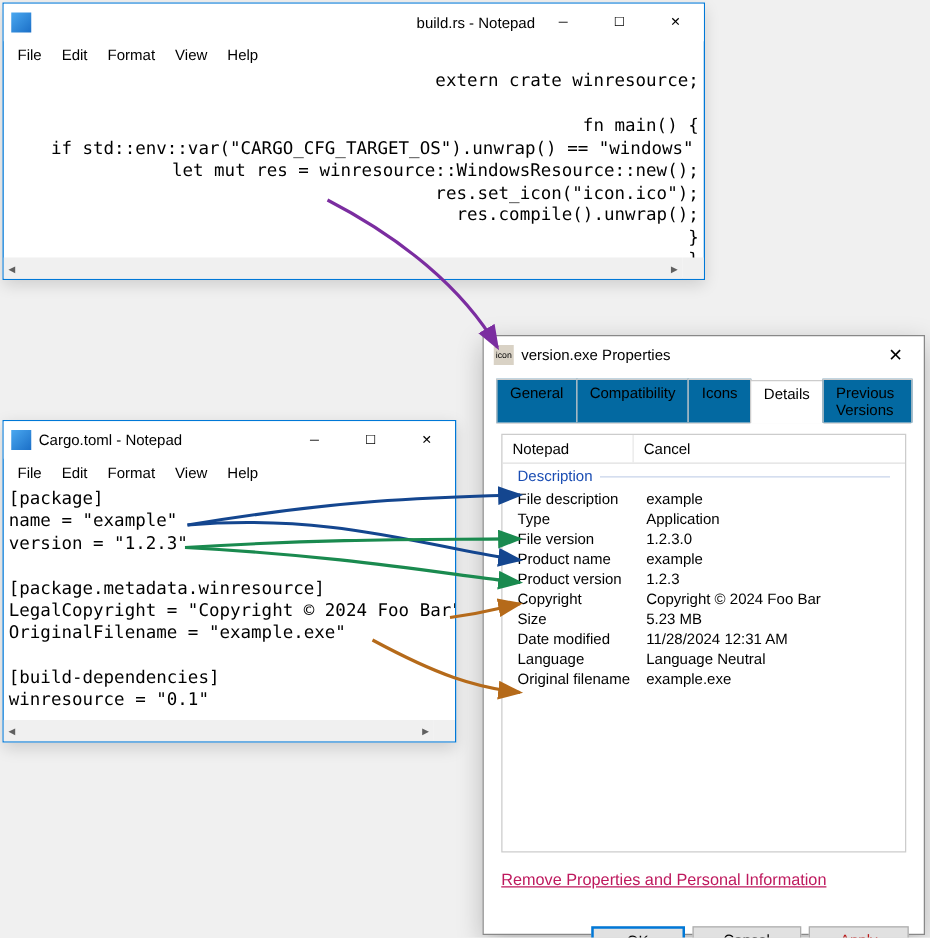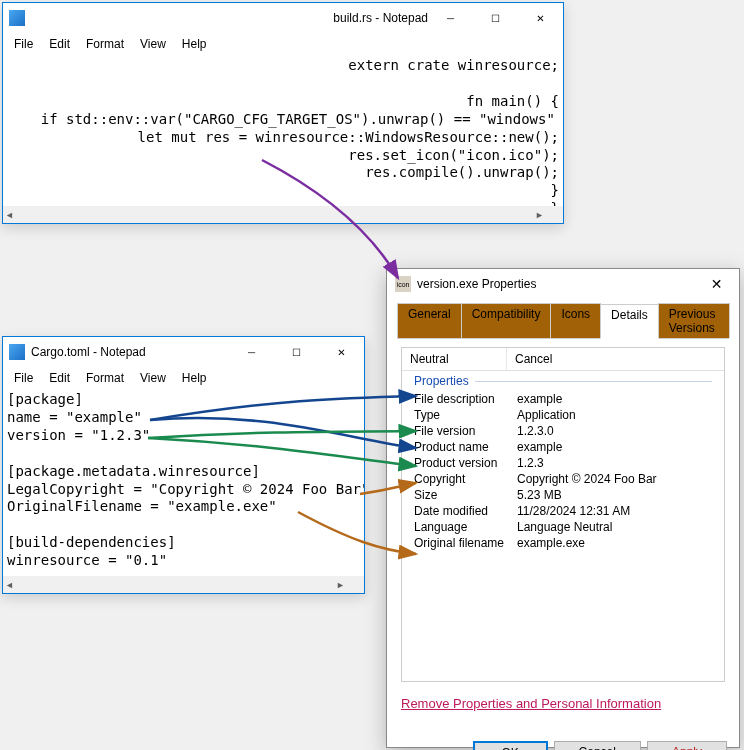--- a/index.html
+++ b/index.html
@@ -97,21 +97,21 @@
     }
     .prop-close { width:45px; height:29px; display:flex;align-items:center;justify-content:center; font-size:14px;}
     .tabs {
       display:flex;
       margin: 4px 10px 0 10px;
       border-bottom:1px solid #ccc;
     }
     .tab {
       padding: 3px 10px;
       font-size:12px;
-      background:#a16207;
+      background:#0369a1;
       border:1px solid #ccc;
       border-bottom:none;
       margin-right:-1px;
       position:relative;
     }
     .tab.active {
       background:#fff;
       border-bottom:1px solid #fff;
       top:1px;
     }
@@ -240,25 +240,25 @@
   </div>
   <div class="tabs">
     <div class="tab">General</div>
     <div class="tab">Compatibility</div>
     <div class="tab">Icons</div>
     <div class="tab active">Details</div>
     <div class="tab">Previous Versions</div>
   </div>
   <div class="prop-body" style="height:335px;">
     <div class="prop-header">
-      <div class="col1">Neutral</div>
+      <div class="col1">Notepad</div>
       <div class="col2">Cancel</div>
     </div>
     <div class="desc-hdr">
-        <span>Properties</span>
+        <span>Description</span>
         <span class="line"></span>
       </div>
     <div id="proprows">
         <div class="proprow">
           <div class="pname">File description</div>
           <div class="pval">example</div>
         </div>
         <div class="proprow">
           <div class="pname">Type</div>
           <div class="pval">Application</div>

